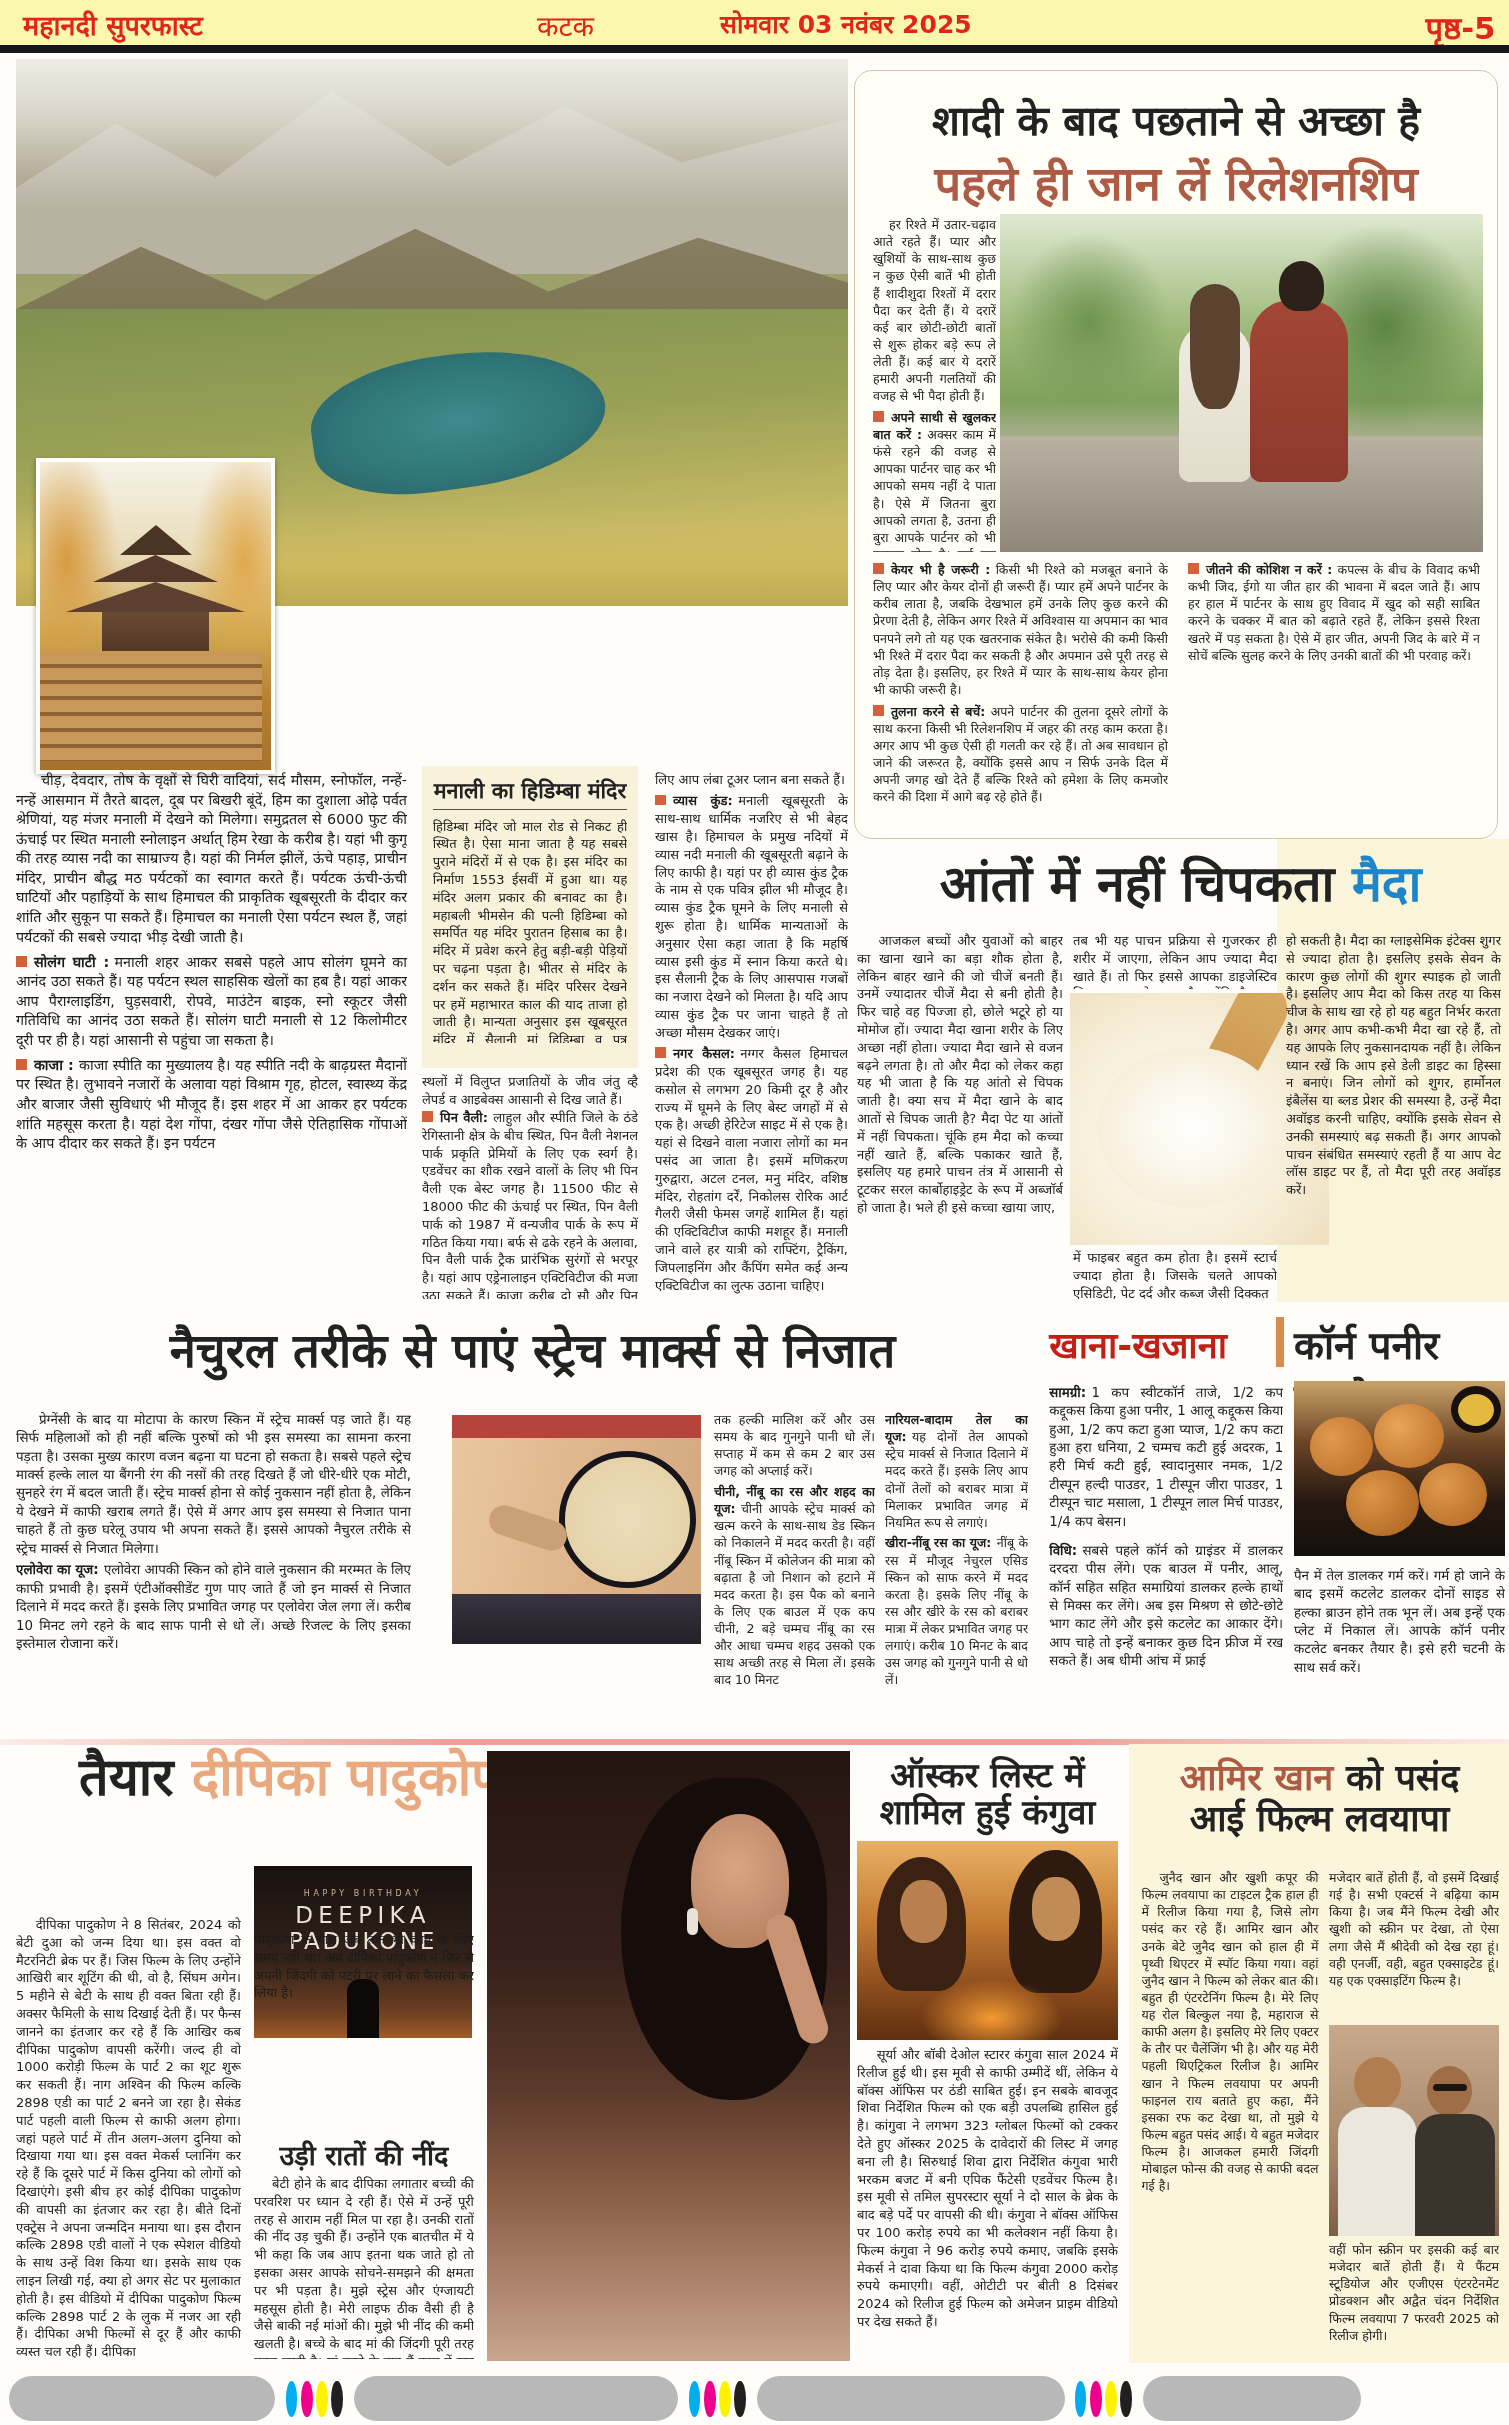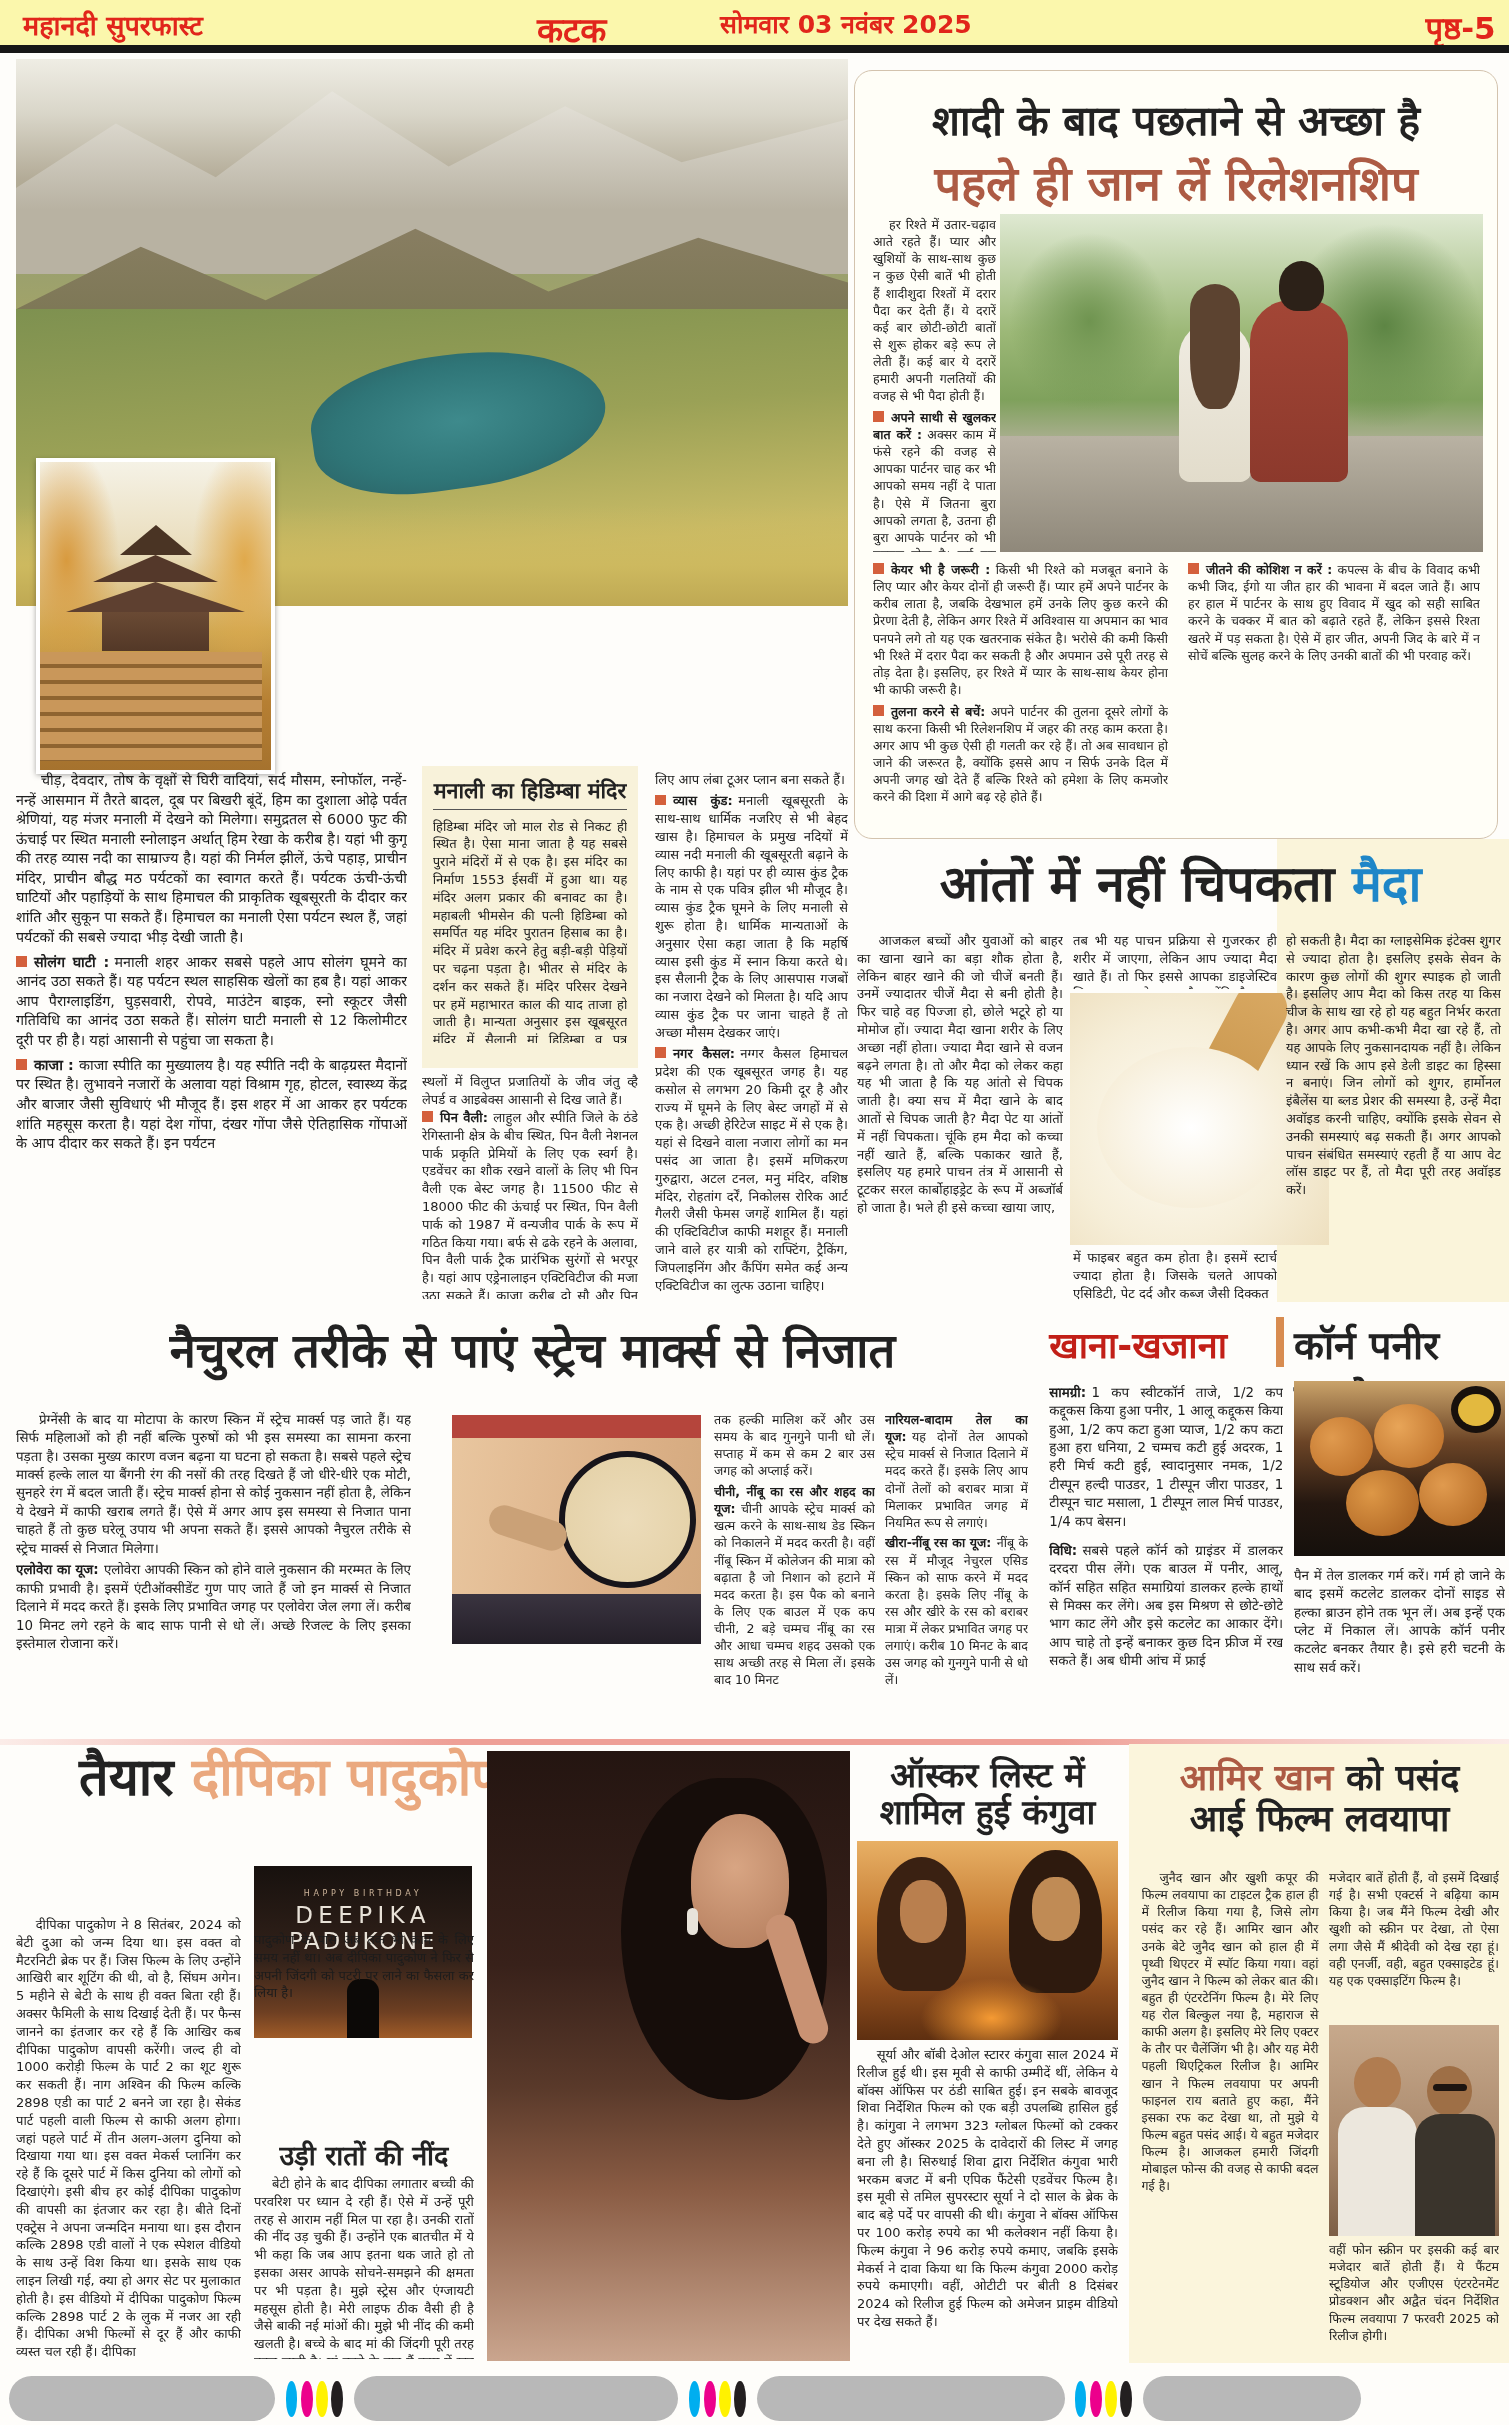--- a/index.html
+++ b/index.html
@@ -16,21 +16,21 @@
   .bar{background:#b8b8b8;border-radius:23px;height:45px;}
   .dot{display:inline-block;width:11.6px;height:36px;border-radius:50%;margin:0 1.8px;vertical-align:middle;}
 </style>
 </head>
 <body>
 
 <div class="page">
 
   <div class="abs" style="left:0;top:0;width:1510px;height:45px;background:#fbf7ac;">
     <span class="abs" style="left:23px;top:6.3px;font-size:27px;font-weight:800;color:#e1251b;">महानदी सुपरफास्ट</span>
-    <span class="abs" style="left:537px;top:6.3px;font-size:34px;font-weight:700;color:#e1251b;">कटक</span>
+    <span class="abs" style="left:537px;top:6.3px;font-size:28px;font-weight:400;color:#e1251b;">कटक</span>
     <span class="abs" style="left:720px;top:6.3px;font-size:25px;font-weight:800;color:#e1251b;">सोमवार  03  नवंबर  2025</span>
     <span class="abs" style="right:14.3px;top:6.3px;font-size:31px;font-weight:800;color:#e1251b;">पृष्ठ-5</span>
   </div>
   <div class="abs" style="left:0;top:45px;width:1510px;height:8px;background:#171717;"></div>
 
   <div class="abs imgframe" style="left:16px;top:59px;width:832px;height:547px;background:linear-gradient(180deg,#efede4 0%,#d9d6c9 10%,#b3ab97 22%,#9aa06e 38%,#aaa763 55%,#c3b868 75%,#d3c46c 100%);">
     <div class="abs" style="left:0;top:0;width:832px;height:215px;background:linear-gradient(180deg,#f4f2ec,#b8b2a2 70%);clip-path:polygon(0 60%,12% 30%,24% 55%,38% 15%,52% 50%,66% 22%,80% 48%,100% 28%,100% 100%,0 100%);"></div>
     <div class="abs" style="left:0;top:125px;width:832px;height:179px;background:linear-gradient(180deg,#8e8168,#77744f);clip-path:polygon(0 70%,15% 35%,30% 65%,48% 25%,64% 60%,82% 30%,100% 55%,100% 100%,0 100%);"></div>
     <div class="abs" style="left:0;top:250px;width:832px;height:304px;background:linear-gradient(175deg,#7e9150 0%,#9aa156 40%,#c9bb66 75%,#d8c96d 100%);"></div>
     <div class="abs" style="left:295px;top:295px;width:295px;height:134px;background:radial-gradient(ellipse at 50% 50%,#3e8a8c 0%,#2f7577 60%,#2a5f62 100%);border-radius:50% 60% 55% 45%;transform:rotate(-8deg);"></div>

